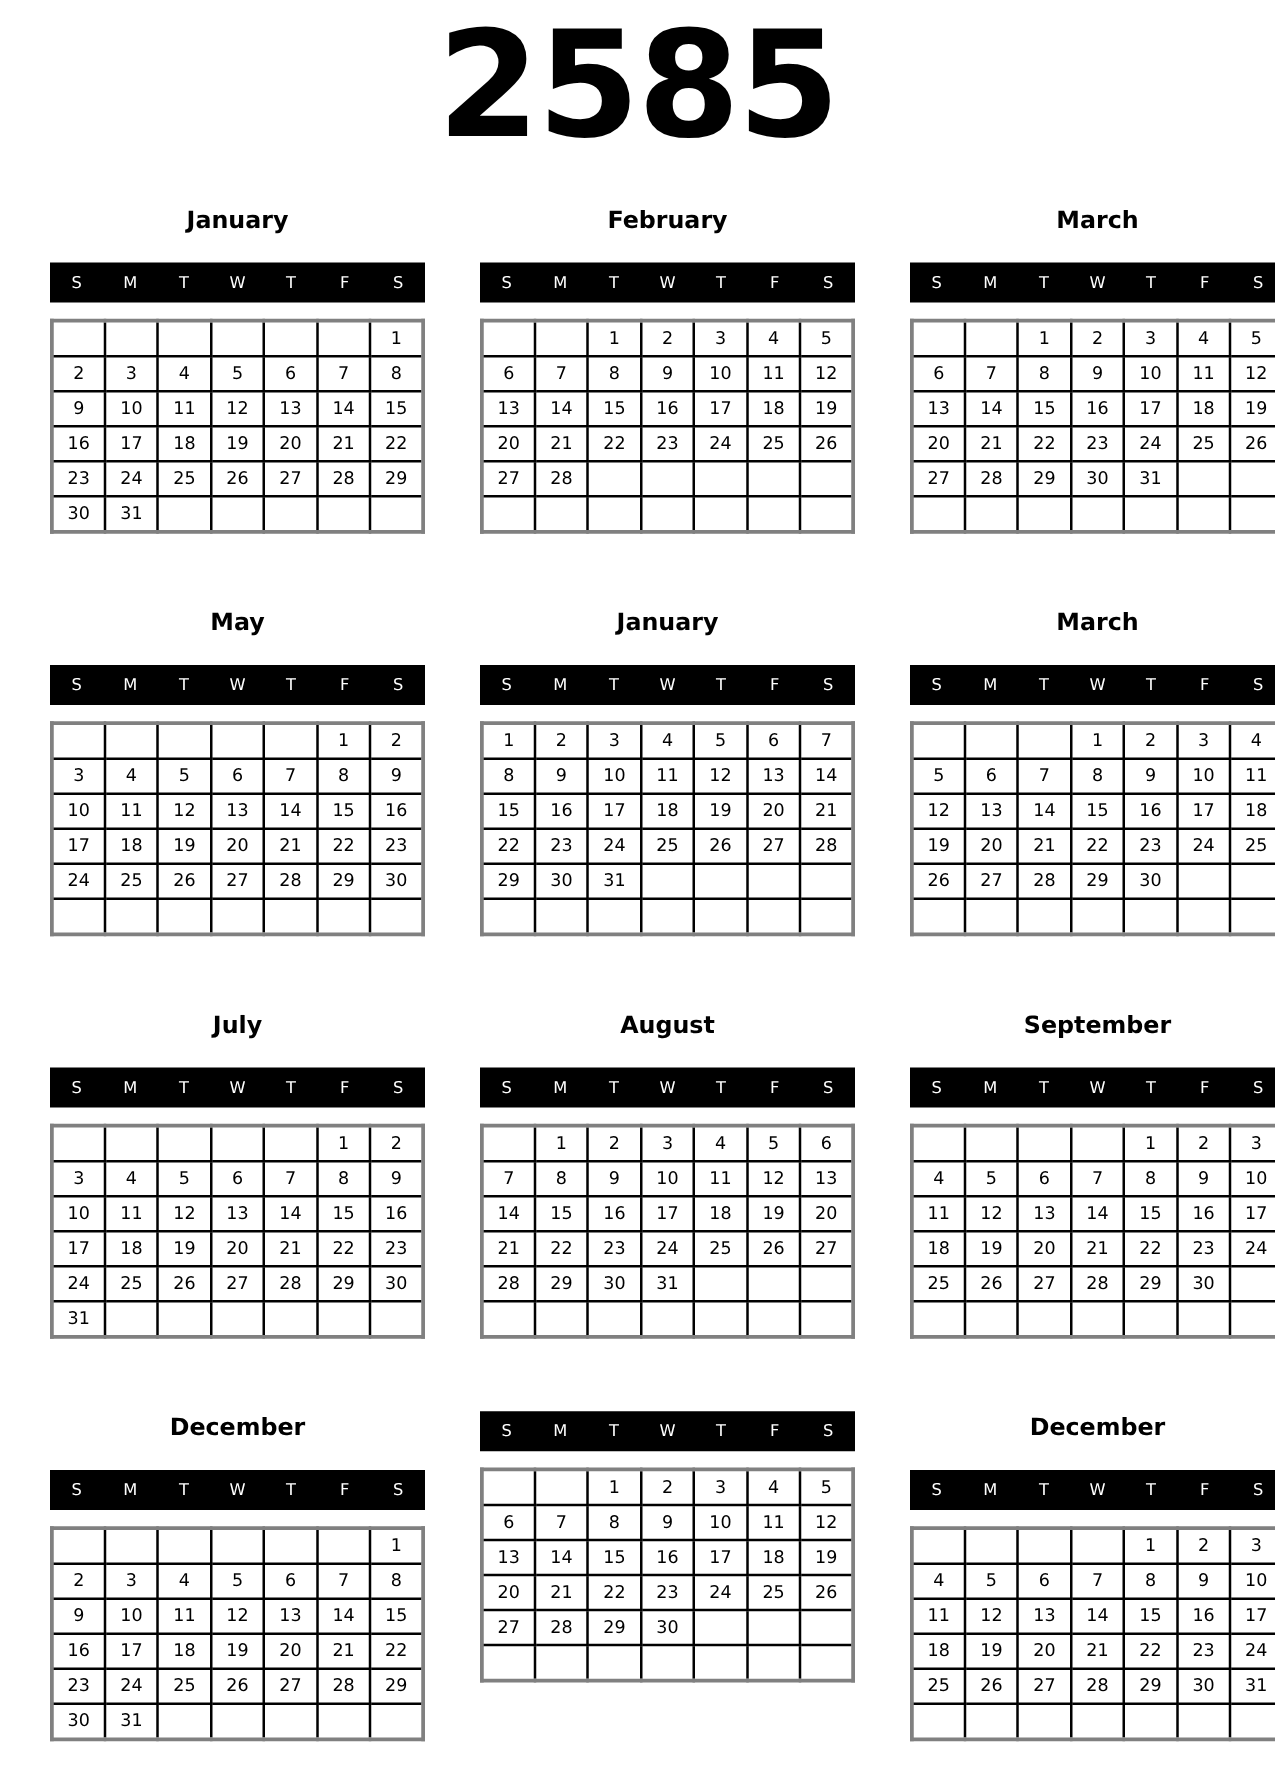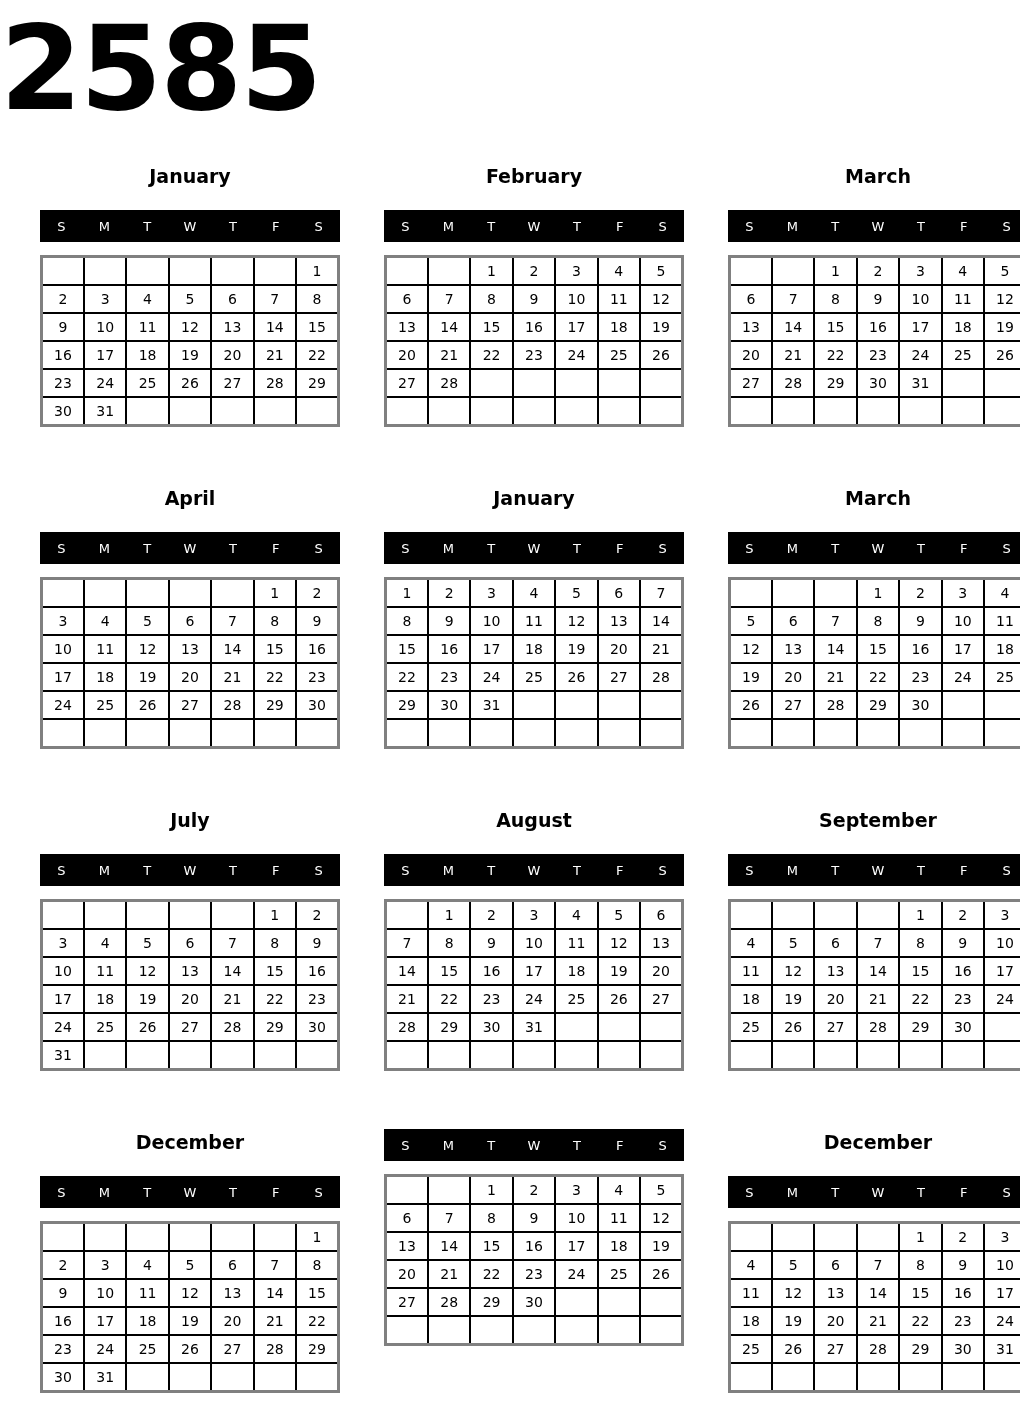--- a/index.html
+++ b/index.html
@@ -11,21 +11,21 @@
     position: relative;
     width: 1020px;
     height: 1412px;
     background: #ffffff;
     font-family: "DejaVu Sans", sans-serif;
     color: #000000;
     overflow: hidden;
   }
   .year-title {
     margin: 8px 0 0 0;
-    text-align: left;
+    text-align: center;
     font-size: 118px;
     line-height: 120px;
     font-weight: bold;
     letter-spacing: -2px;
     color: #000000;
   }
   .months-grid {
     display: grid;
     grid-template-columns: repeat(3, 300px);
     column-gap: 20px;
@@ -286,21 +286,21 @@
               <td></td>
               <td></td>
               <td></td>
               <td></td>
               <td></td>
             </tr>
           </tbody>
         </table>
       </div>
       <div class="month">
-        <div class="month-title">April</div>
+        <div class="month-title">May</div>
         <div class="weekday-bar">
           <div class="wd">S</div>
           <div class="wd">M</div>
           <div class="wd">T</div>
           <div class="wd">W</div>
           <div class="wd">T</div>
           <div class="wd">F</div>
           <div class="wd">S</div>
         </div>
         <table class="month-grid">

